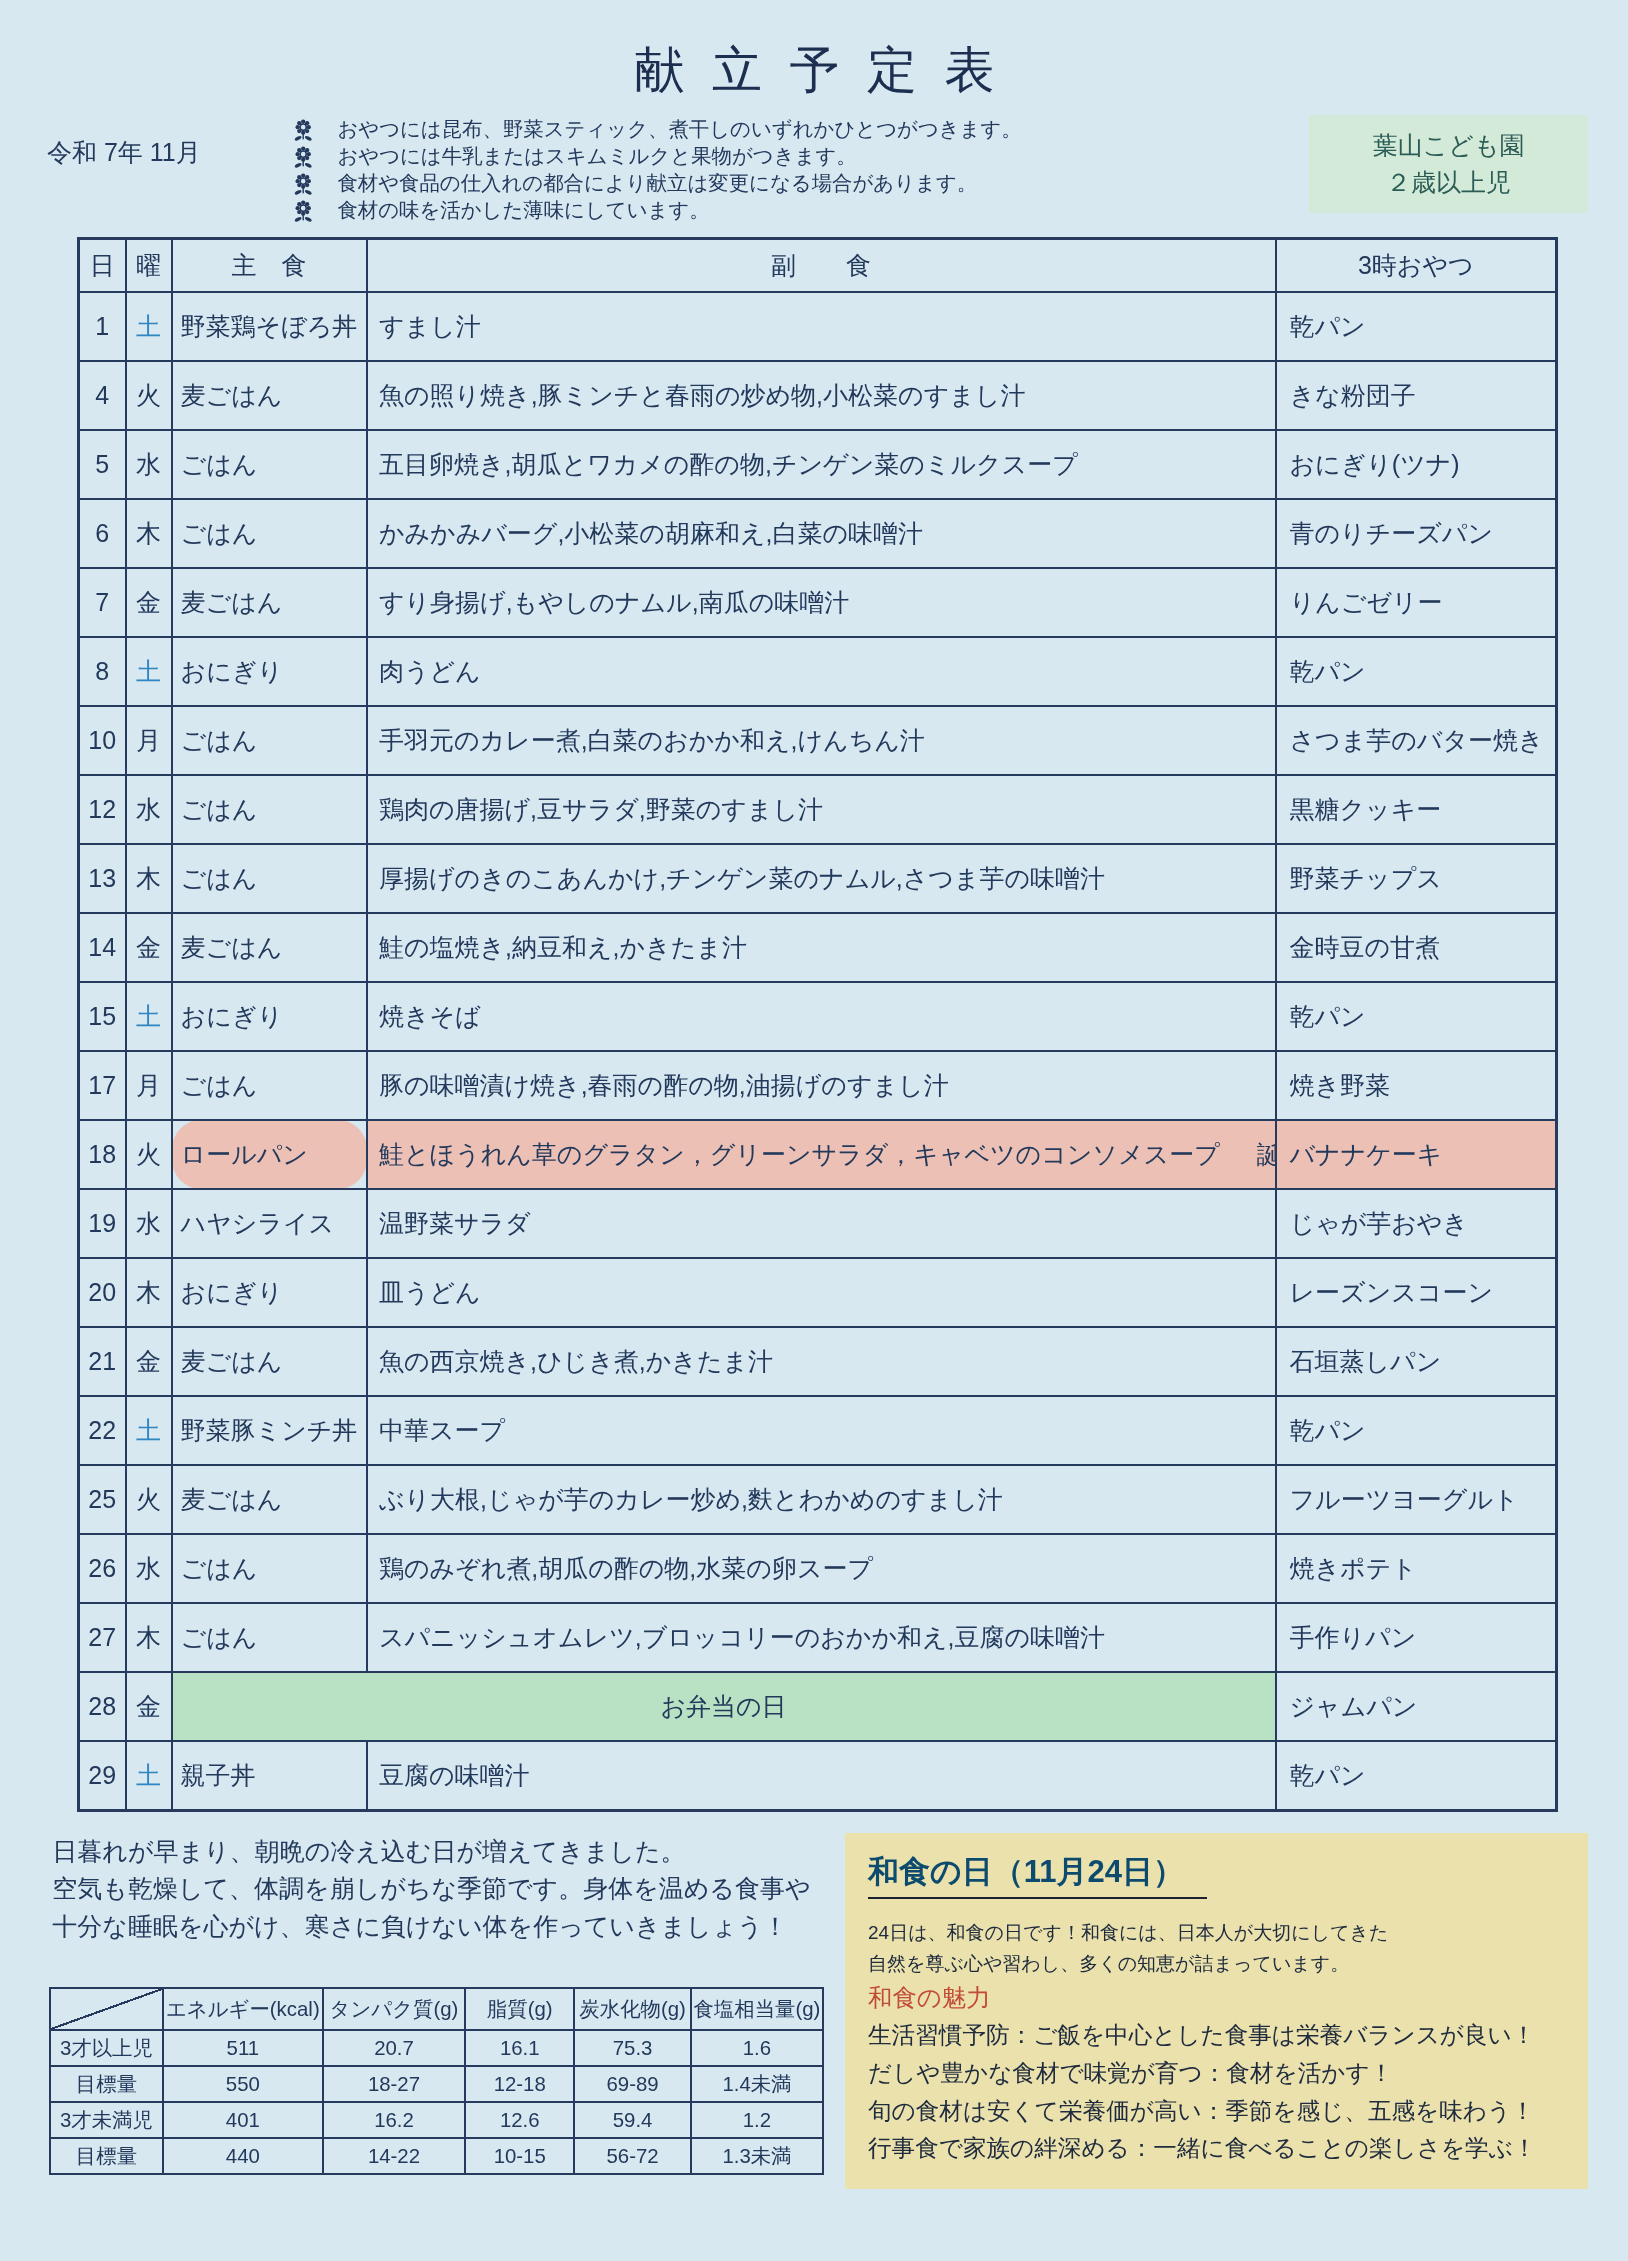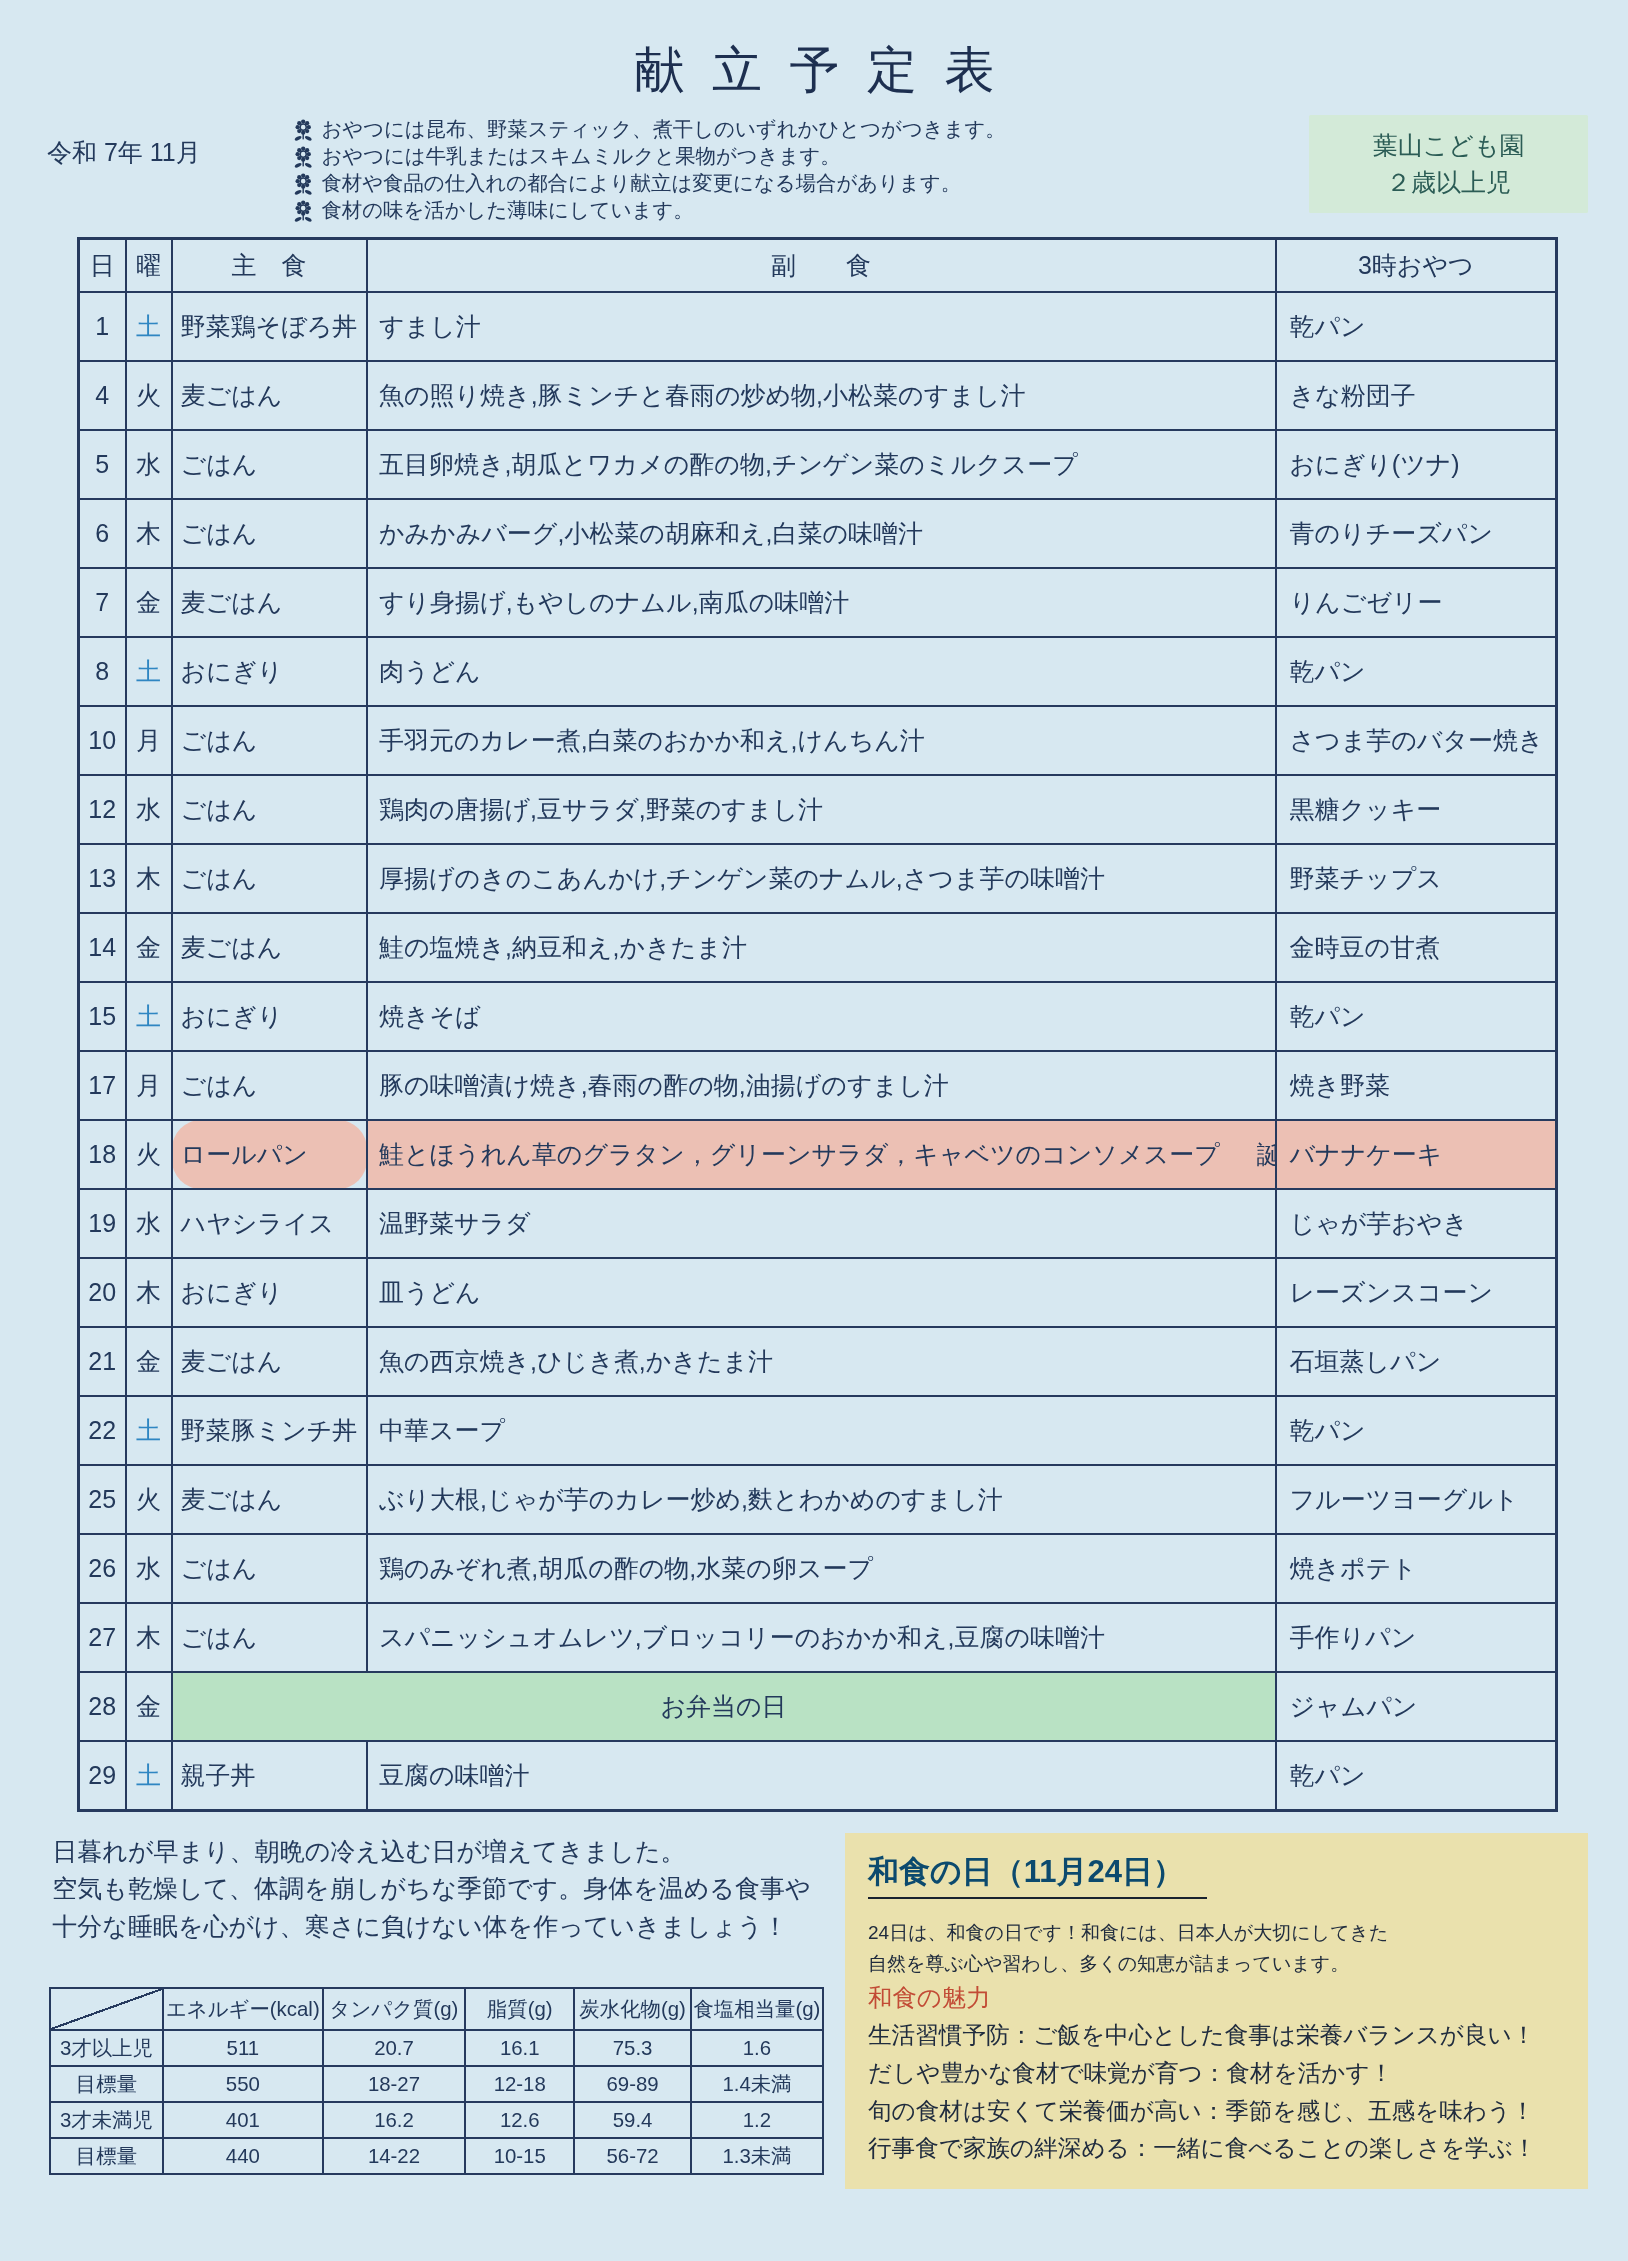--- a/index.html
+++ b/index.html
@@ -19,21 +19,21 @@
 
   .doc-title{
     margin:37px 0 4.9px 0;text-align:center;
     font-size:50px;font-weight:normal;color:var(--title-ink,#1d2f50);
     letter-spacing:0.55em;text-indent:0.55em;
   }
   .top-info{display:flex;align-items:flex-start;margin:8.1px 41px 11.4px 47px;}
   .date-label{width:244px;padding-top:24.4px;font-size:25px;font-weight:500;}
   .notes{flex:1;padding-top:3.3px;}
   .notes ul{list-style:none;margin:0;padding:0;}
-  .notes li{display:flex;align-items:center;gap:6px;font-size:20.4px;line-height:1.25;margin:1.6px 0;}
+  .notes li{display:flex;align-items:center;gap:22px;font-size:20.4px;line-height:1.25;margin:1.6px 0;}
   .flower{flex:0 0 auto;}
   .school-box{
     width:269px;margin-top:3.3px;padding:11.4px 4.9px;border-radius:1.6px;
     background:var(--school-box-bg,#d3ead8);color:var(--school-box-text,#2b5c55);
     text-align:center;font-size:25px;font-weight:500;line-height:1.5;
   }
 
   table.menu{
     border-collapse:collapse;table-layout:fixed;
     width:1478px;margin-left:77px;

